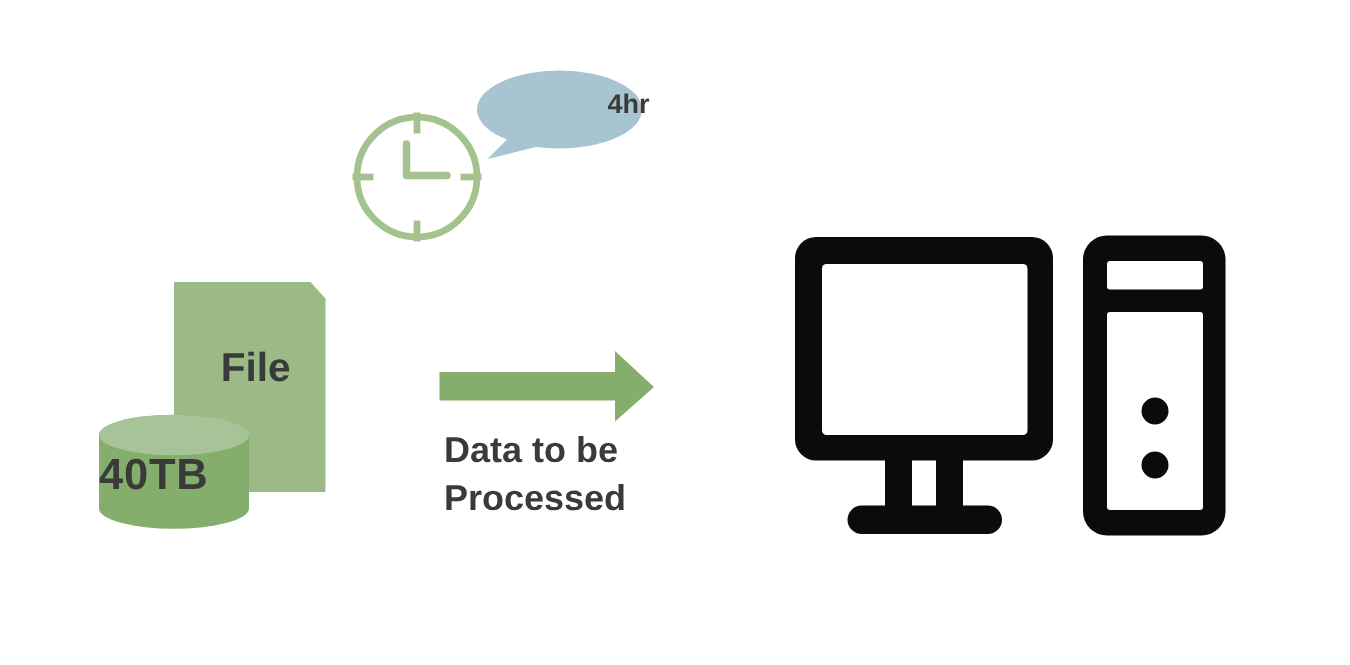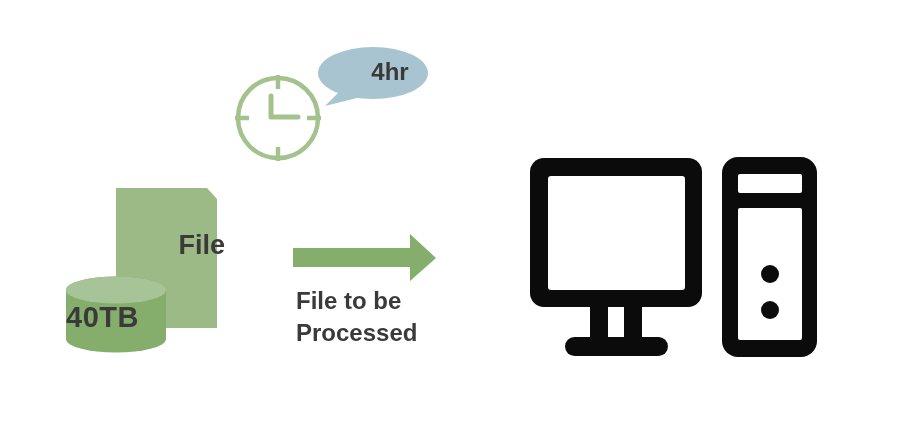--- a/index.html
+++ b/index.html
@@ -38,22 +38,22 @@
   .wht{fill:var(--background);}
 
   
   .lbl{
     position:absolute;
     color:var(--text-dark);
     font-weight:700;
     line-height:1;
     white-space:pre-line;
   }
-  .lbl-duration{left:347px;top:60px;width:86px;text-align:center;font-size:24px;}
-  .lbl-file{left:116px;top:232px;width:109px;text-align:right;font-size:27px;}
+  .lbl-duration{left:347px;top:60px;width:86px;text-align:right;font-size:18px;}
+  .lbl-file{left:116px;top:232px;width:109px;text-align:center;font-size:27px;}
   .lbl-capacity{left:66px;top:303px;width:100px;text-align:left;font-size:29px;letter-spacing:.5px;}
   .lbl-caption{left:296px;top:285px;width:160px;font-size:24px;line-height:32px;}
 </style>
 </head>
 <body>
 
 <div class="canvas">
 
   <svg class="scene" viewBox="0 0 900 443" xmlns="http://www.w3.org/2000/svg">
 
@@ -101,16 +101,16 @@
       </g>
     </g>
   </svg>
 
   <div class="lbl lbl-duration">4hr</div>
 
   <div class="lbl lbl-file">File</div>
 
   <div class="lbl lbl-capacity">40TB</div>
 
-  <div class="lbl lbl-caption">File to be
+  <div class="lbl lbl-caption">Data to be
 Processed</div>
 
 </div>
 
 </body></html>

